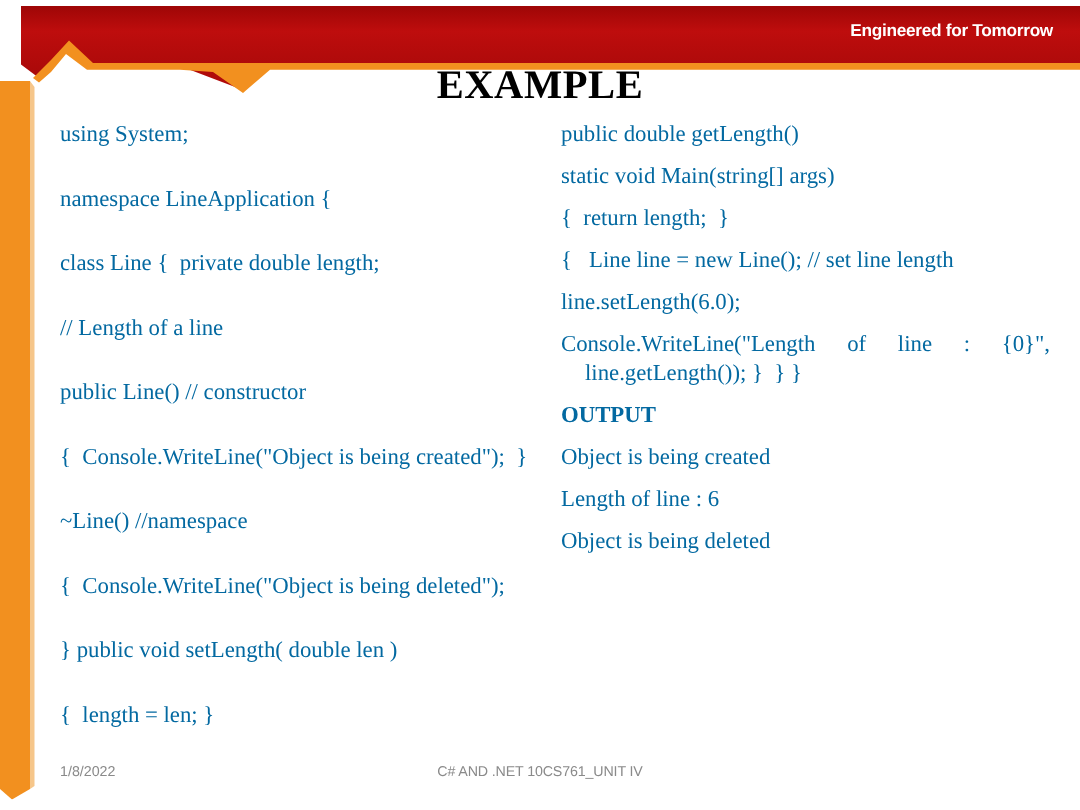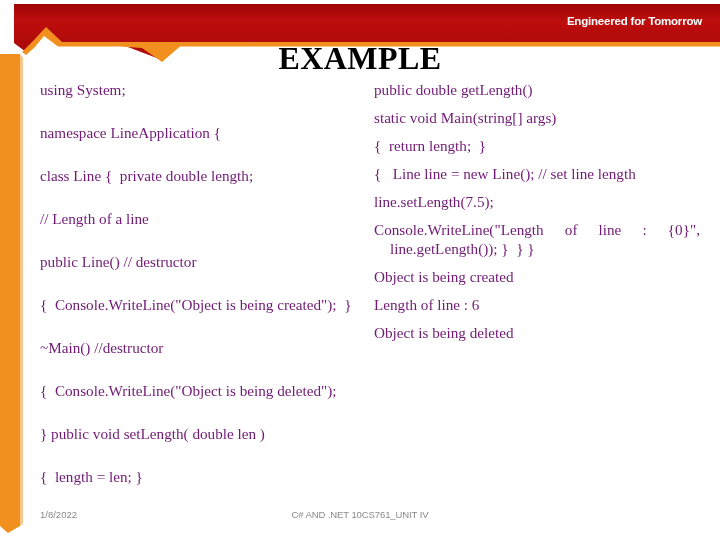--- a/index.html
+++ b/index.html
@@ -58,41 +58,41 @@
   #left-bar svg { display: block; }
 
   
   #slide-title {
     position: absolute;
     left: 0;
     top: 42px;
     width: 720px;
     text-align: center;
     font-family: "Liberation Serif", serif;
-    font-size: 32px;
+    font-size: 27px;
     font-weight: bold;
     color: #000000;
     letter-spacing: 0.4px;
     line-height: 1.05;
   }
 
   
   #body-columns {
     position: absolute;
     left: 0;
     top: 80px;
     width: 720px;
     height: 410px;
   }
   .col {
     position: absolute;
     top: 0;
     font-family: "Liberation Serif", serif;
     font-size: 15.2px;
-    color: #701a75;
+    color: #0369a1;
     line-height: 1.25;
   }
   #col-left {
     left: 40px;
     width: 330px;
   }
   #col-right {
     left: 374px;
     width: 326px;
   }
@@ -186,35 +186,36 @@
 
   <div id="slide-title">EXAMPLE</div>
 
   <div id="body-columns">
 
     <div class="col" id="col-left">
       <p class="code-line">using System;</p>
       <p class="code-line">namespace LineApplication {</p>
       <p class="code-line">class Line {  private double length;</p>
       <p class="code-line">// Length of a line</p>
-      <p class="code-line">public Line() // destructor</p>
+      <p class="code-line">public Line() // constructor</p>
       <p class="code-line justify">{  Console.WriteLine("Object is being created");  }</p>
-      <p class="code-line">~Main() //destructor</p>
+      <p class="code-line">~Line() //namespace</p>
       <p class="code-line justify">{  Console.WriteLine("Object is being deleted");</p>
       <p class="code-line">} public void setLength( double len )</p>
       <p class="code-line">{  length = len; }</p>
     </div>
 
     <div class="col" id="col-right">
       <p class="code-line">public double getLength()</p>
       <p class="code-line">static void Main(string[] args)</p>
       <p class="code-line">{  return length;  }</p>
       <p class="code-line justify">{   Line line = new Line(); // set line length</p>
-      <p class="code-line">line.setLength(7.5);</p>
+      <p class="code-line">line.setLength(6.0);</p>
       <p class="code-line justify">Console.WriteLine("Length of line : {0}", line.getLength()); }  } }</p>
+      <p class="code-line bold">OUTPUT</p>
       <p class="code-line">Object is being created</p>
       <p class="code-line">Length of line : 6</p>
       <p class="code-line">Object is being deleted</p>
     </div>
 
   </div>
 
   <div id="footer-date">1/8/2022</div>
 
   <div id="footer-center">C# AND .NET 10CS761_UNIT IV</div>

